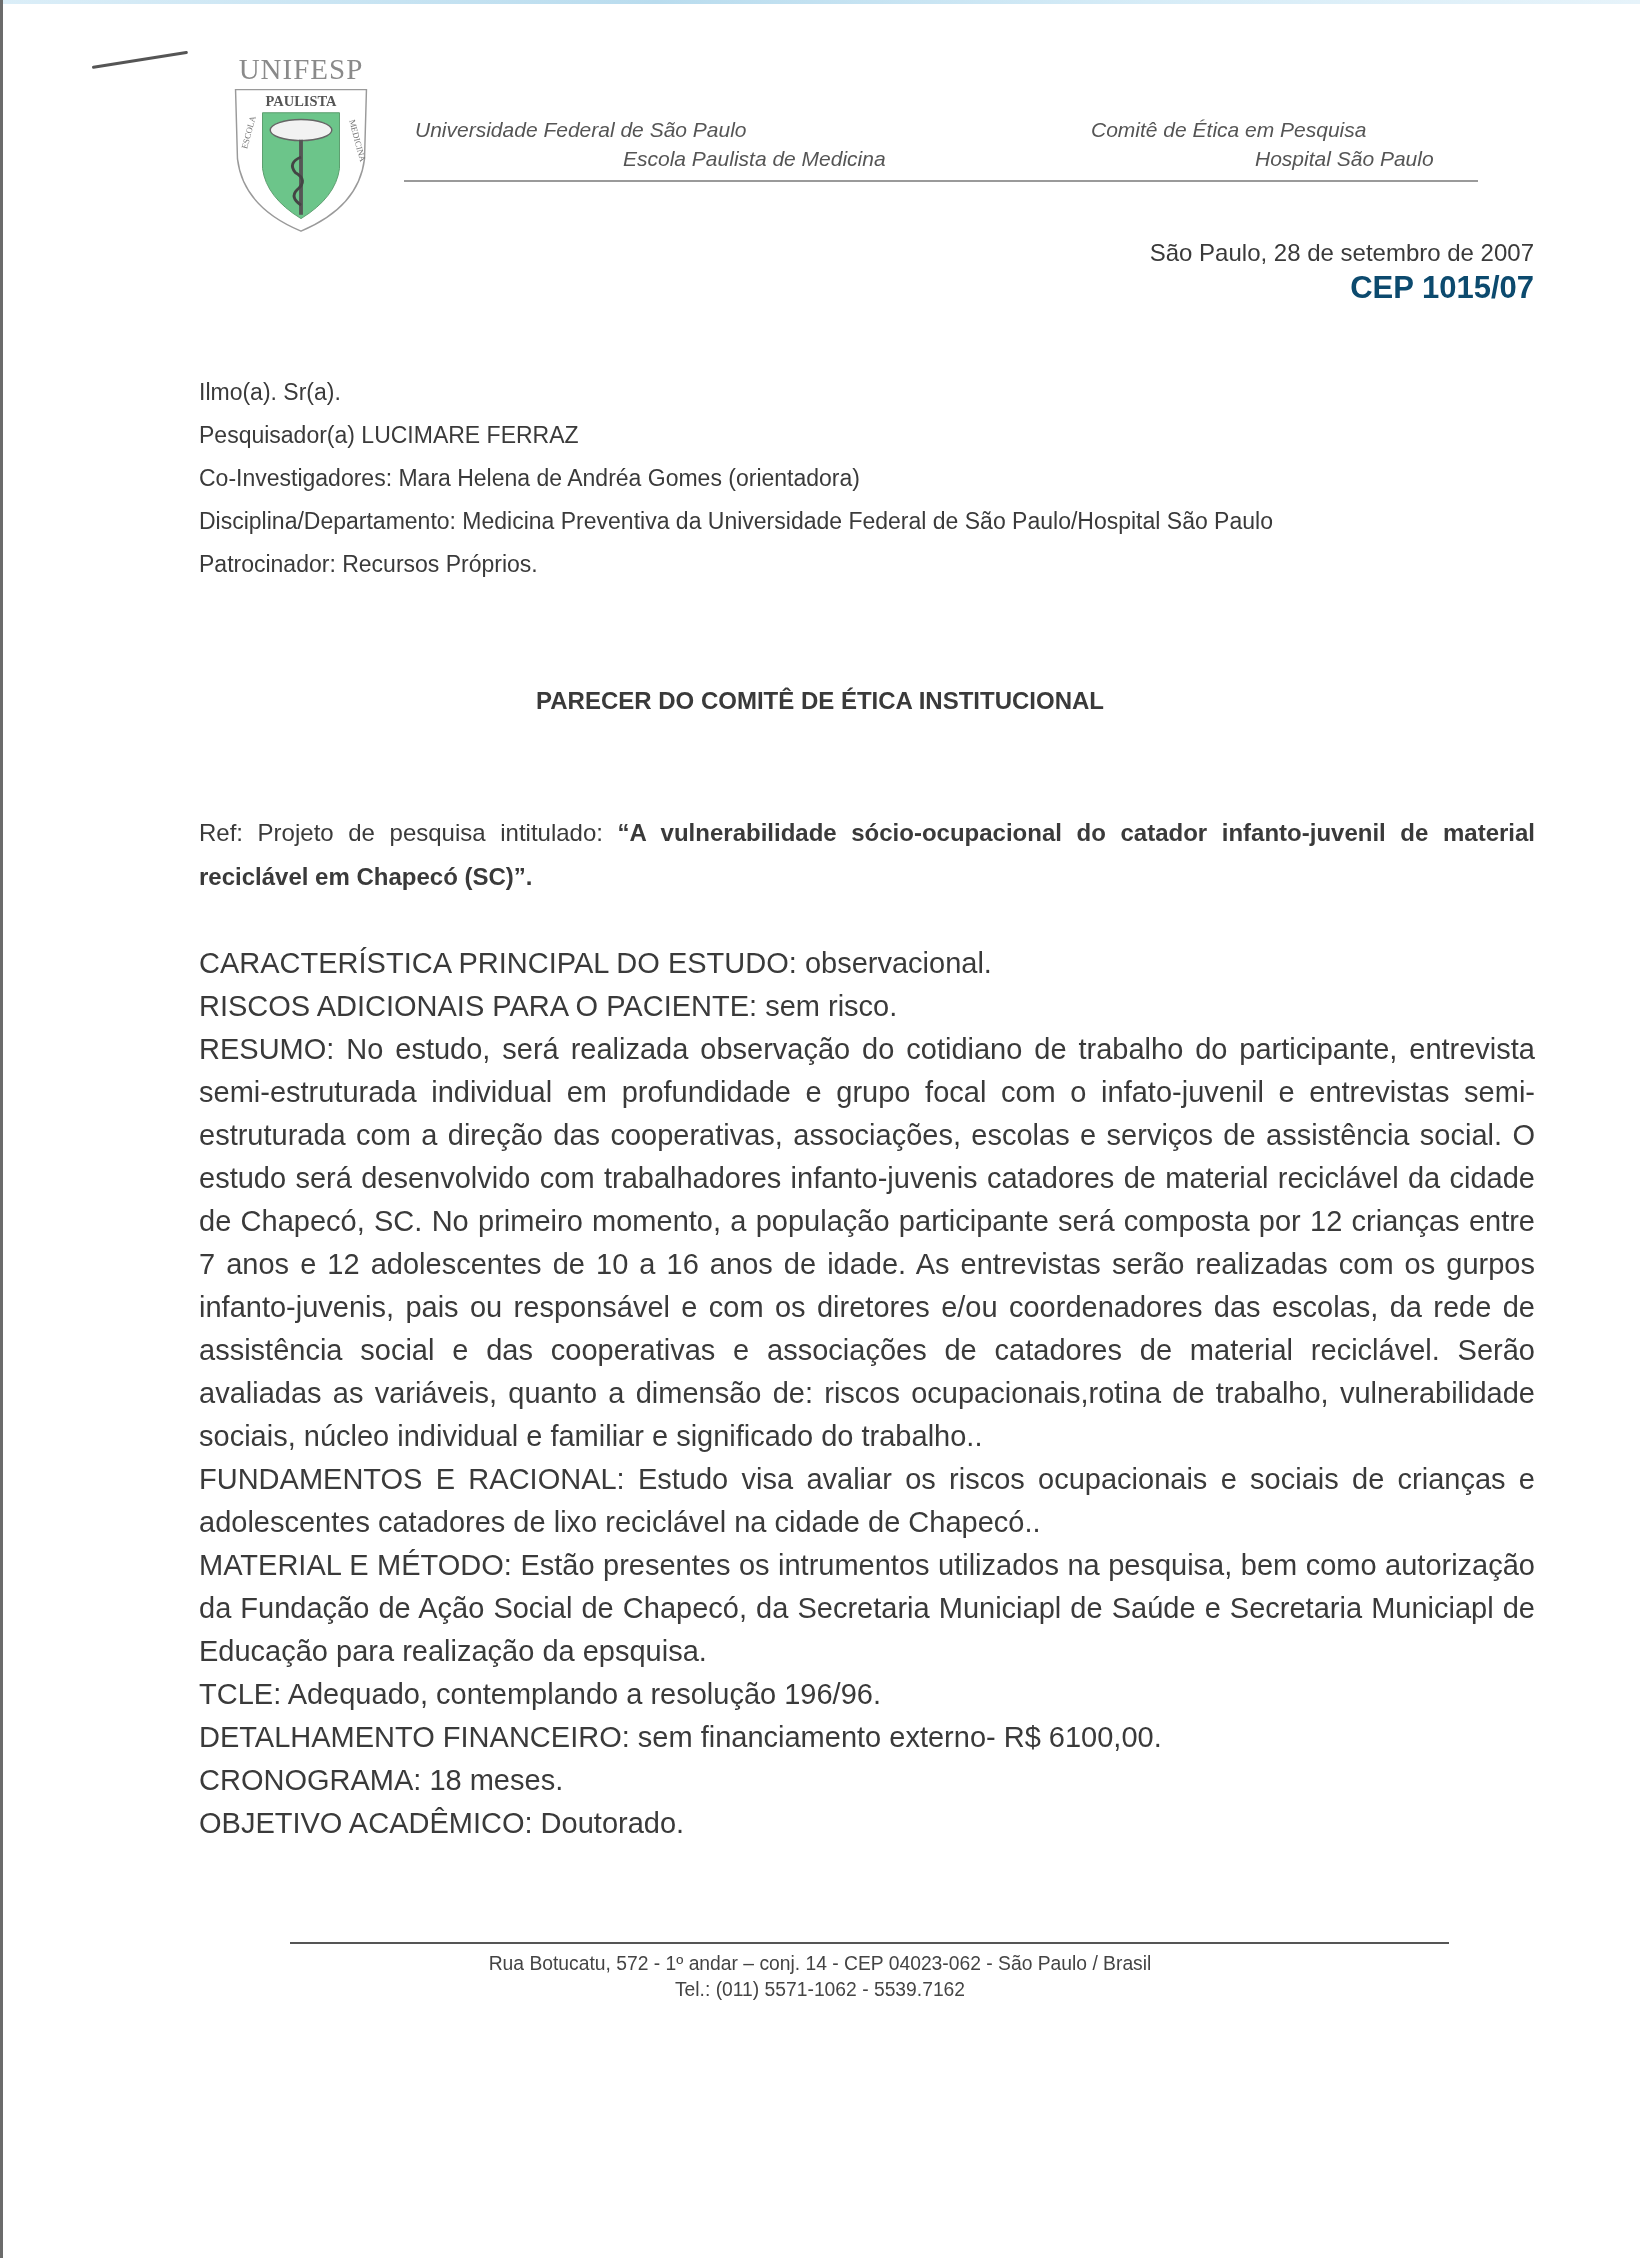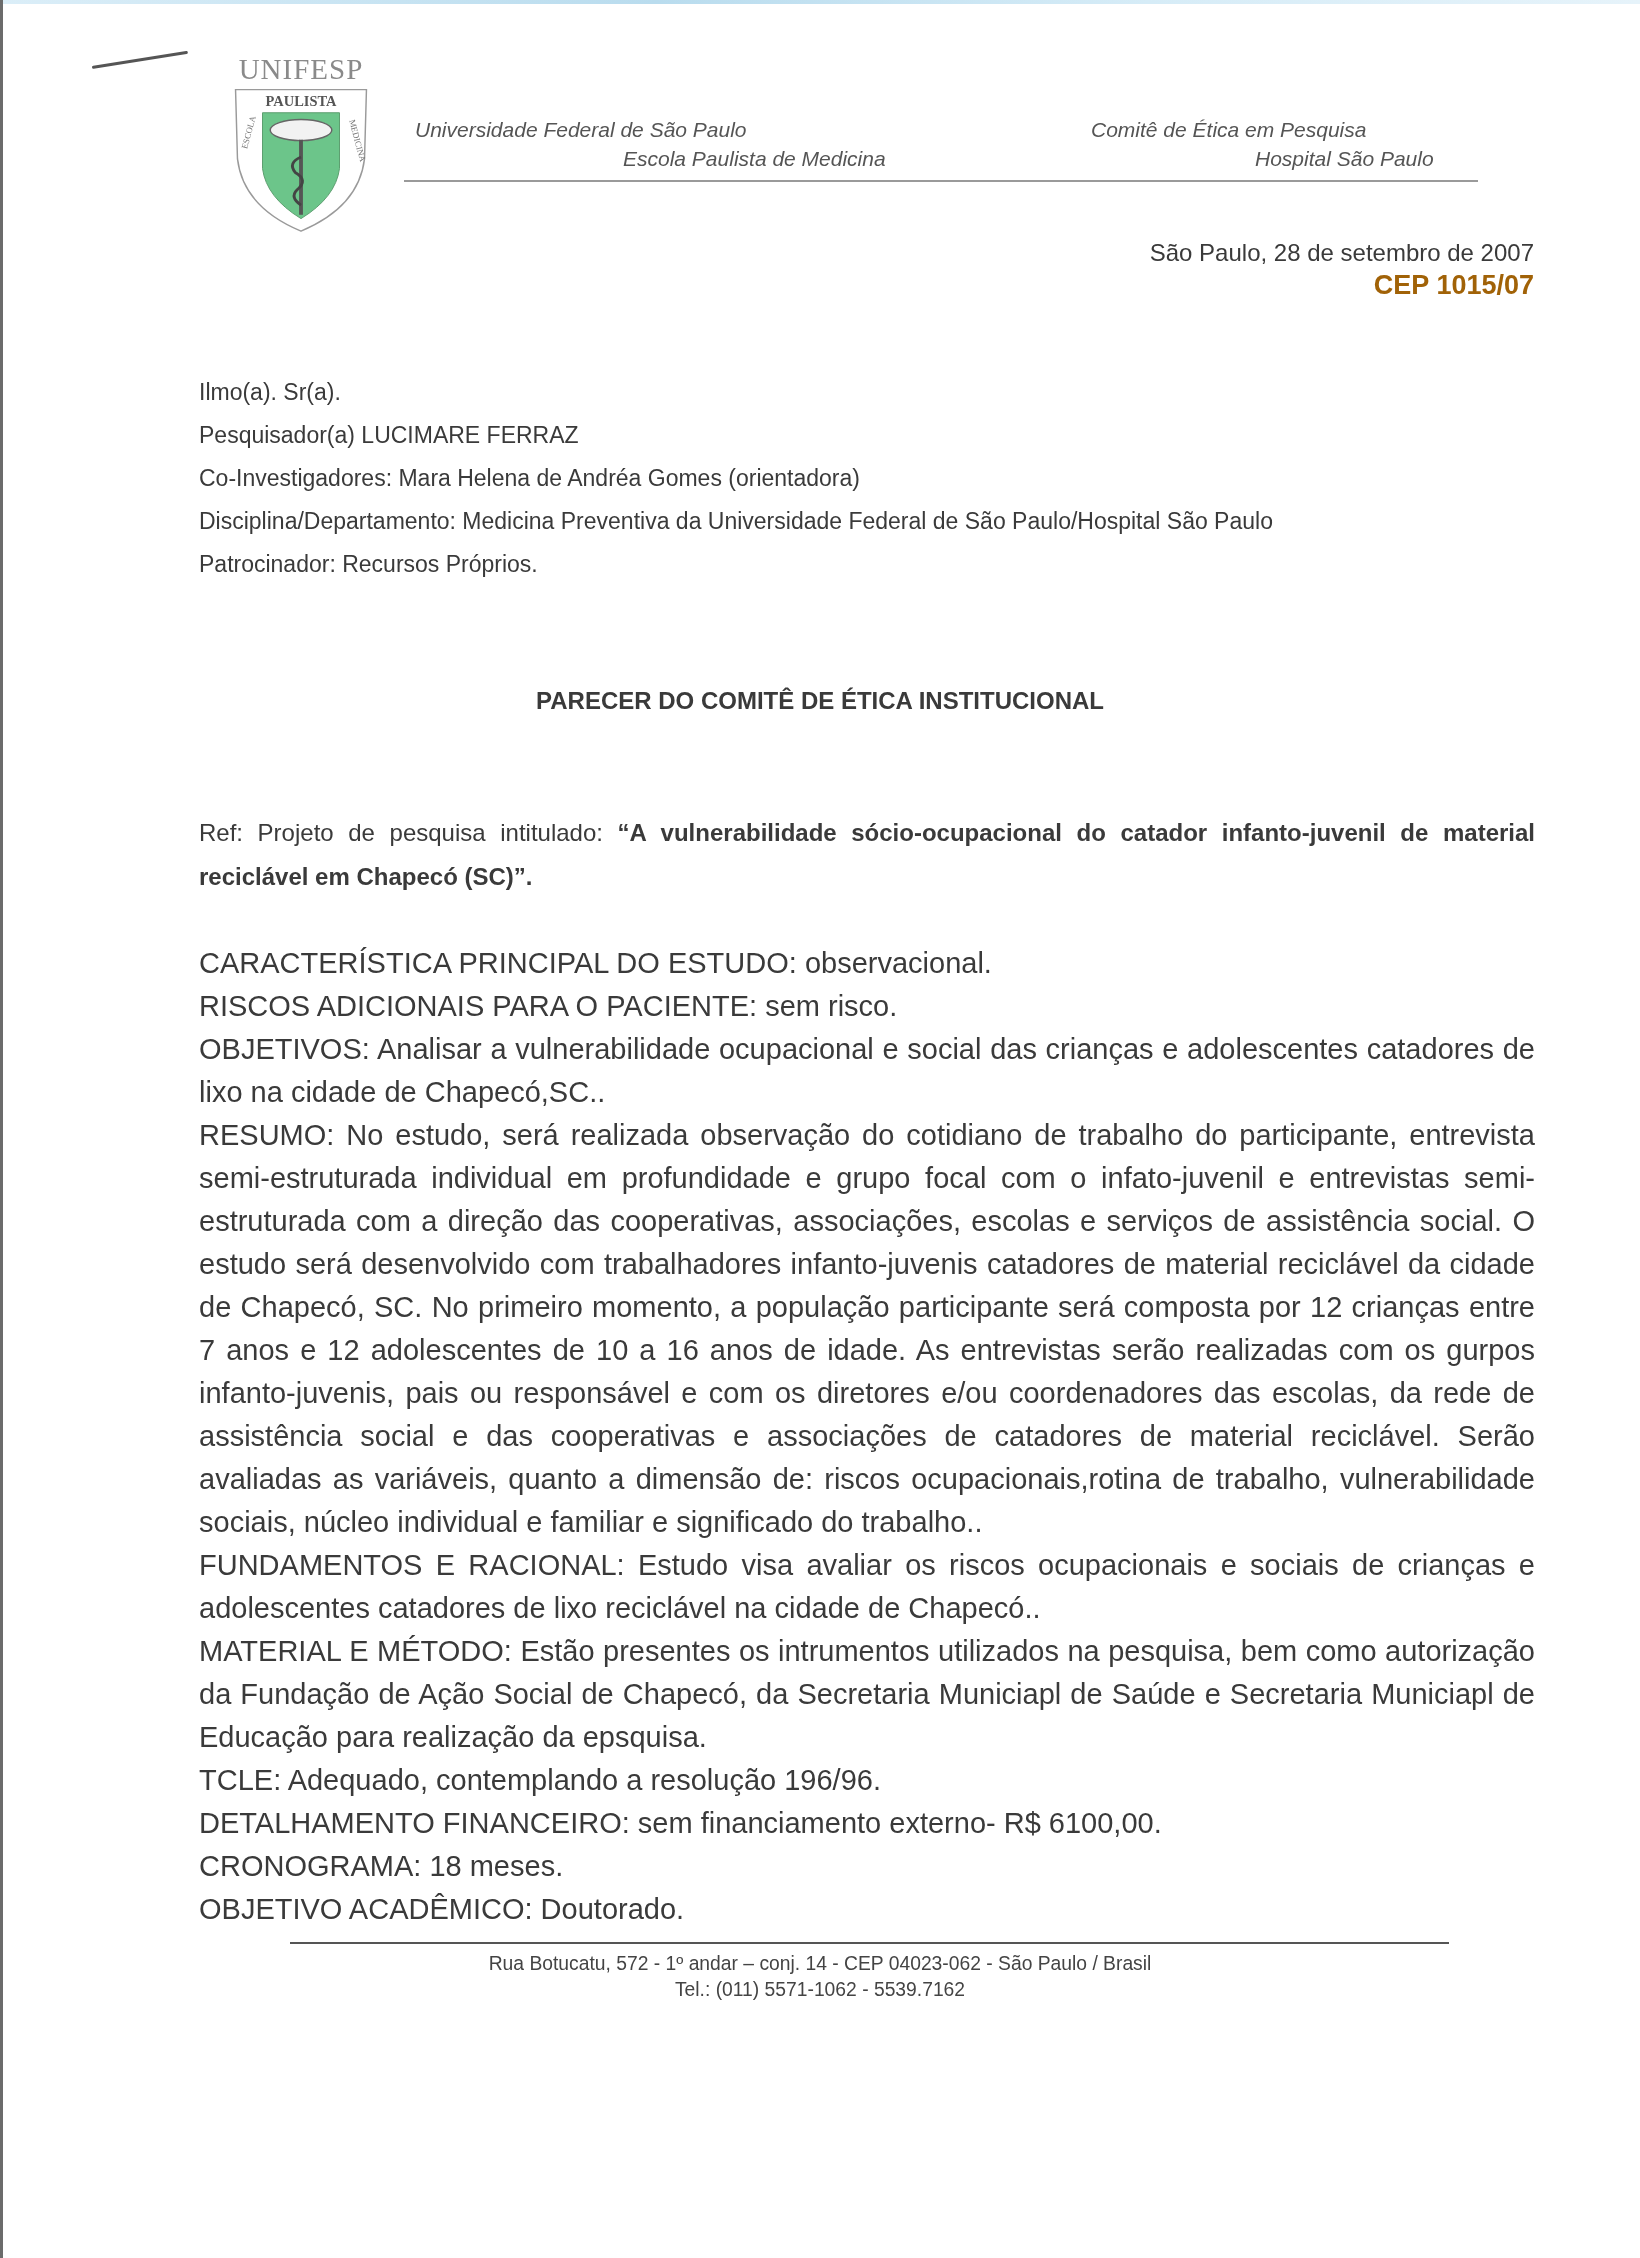--- a/index.html
+++ b/index.html
@@ -14,21 +14,21 @@
       transform: rotate(-9deg); transform-origin: left center; border-radius: 1.9px; }
 
     .logo { position: absolute; left: 224px; top: 53px; width: 154px; height: 183px; }
     .logo-title { position: absolute; left: 0; top: 0; width: 154px; text-align: center;
       font-family: "Liberation Serif", serif; font-size: 29px; color: #8a8a8a; letter-spacing: 1px; }
 
     .hdr { position: absolute; font-style: italic; font-size: 21px; color: #555; white-space: nowrap; }
     .hdr-rule { position: absolute; left: 404px; top: 180px; width: 1074px; height: 1.9px; background: #9a9a9a; }
 
     .date-line { position: absolute; right: 106px; top: 239px; font-size: 24px; color: #3a3a3a; }
-    .cep-line { position: absolute; right: 106px; top: 270px; font-size: 27px; font-weight: bold; color: #a16207; }
+    .cep-line { position: absolute; right: 106px; top: 270px; font-size: 31px; font-weight: bold; color: #0c4a6e; }
 
     .block { position: absolute; left: 199px; width: 1336px; }
     .line { font-size: 23px; line-height: 43px; white-space: nowrap; }
     .para { font-size: 29px; line-height: 43px; text-align: justify; }
     .title { position: absolute; left: 0; width: 1640px; top: 687px; text-align: center;
       font-size: 24px; font-weight: bold; color: #3a3a3a; }
     .ref { position: absolute; left: 199px; top: 811px; width: 1336px; font-size: 24px; line-height: 44px; text-align: justify; }
     .ref b { font-weight: bold; }
 
     .foot-rule { position: absolute; left: 290px; top: 1942px; width: 1159px; height: 1.9px; background: #555; }
@@ -75,21 +75,20 @@
 
 <div class="title">PARECER DO COMITÊ DE ÉTICA INSTITUCIONAL</div>
 
 <div class="ref">
   <span>Ref: Projeto de pesquisa intitulado: </span><b>“A vulnerabilidade sócio-ocupacional do catador infanto-juvenil de material reciclável em Chapecó (SC)”.</b>
 </div>
 
 <div class="block" style="top:942px;">
   <div class="para"><span>CARACTERÍSTICA PRINCIPAL DO ESTUDO:</span><span> observacional.</span></div>
   <div class="para"><span>RISCOS ADICIONAIS PARA O PACIENTE:</span><span> sem risco.</span></div>
-  <div class="para"><span>OBJETIVOS:</span><span> Analisar a vulnerabilidade ocupacional e social das crianças e adolescentes catadores de lixo na cidade de Chapecó,SC..</span></div>
   <div class="para"><span>RESUMO:</span><span> No estudo, será realizada observação do cotidiano de trabalho do participante, entrevista semi-estruturada individual em profundidade e grupo focal com o infato-juvenil e entrevistas semi-estruturada com a direção das cooperativas, associações, escolas e serviços de assistência social. O estudo será desenvolvido com trabalhadores infanto-juvenis catadores de material reciclável da cidade de Chapecó, SC. No primeiro momento, a população participante será composta por 12 crianças entre 7 anos e 12 adolescentes de 10 a 16 anos de idade. As entrevistas serão realizadas com os gurpos infanto-juvenis, pais ou responsável e com os diretores e/ou coordenadores das escolas, da rede de assistência social e das cooperativas e associações de catadores de material reciclável. Serão avaliadas as variáveis, quanto a dimensão de: riscos ocupacionais,rotina de trabalho, vulnerabilidade sociais, núcleo individual e familiar e significado do trabalho..</span></div>
   <div class="para"><span>FUNDAMENTOS E RACIONAL:</span><span> Estudo visa avaliar os riscos ocupacionais e sociais de crianças e adolescentes catadores de lixo reciclável na cidade de Chapecó..</span></div>
   <div class="para"><span>MATERIAL E MÉTODO:</span><span> Estão presentes os intrumentos utilizados na pesquisa, bem como autorização da Fundação de Ação Social de Chapecó,  da Secretaria Municiapl de Saúde e Secretaria Municiapl de Educação para realização da epsquisa.</span></div>
   <div class="para"><span>TCLE:</span><span> Adequado, contemplando a resolução  196/96.</span></div>
   <div class="para"><span>DETALHAMENTO FINANCEIRO:</span><span> sem financiamento externo- R$ 6100,00.</span></div>
   <div class="para"><span>CRONOGRAMA:</span><span> 18 meses.</span></div>
   <div class="para"><span>OBJETIVO ACADÊMICO:</span><span> Doutorado.</span></div>
 </div>
 
 <div class="foot-rule"></div>

